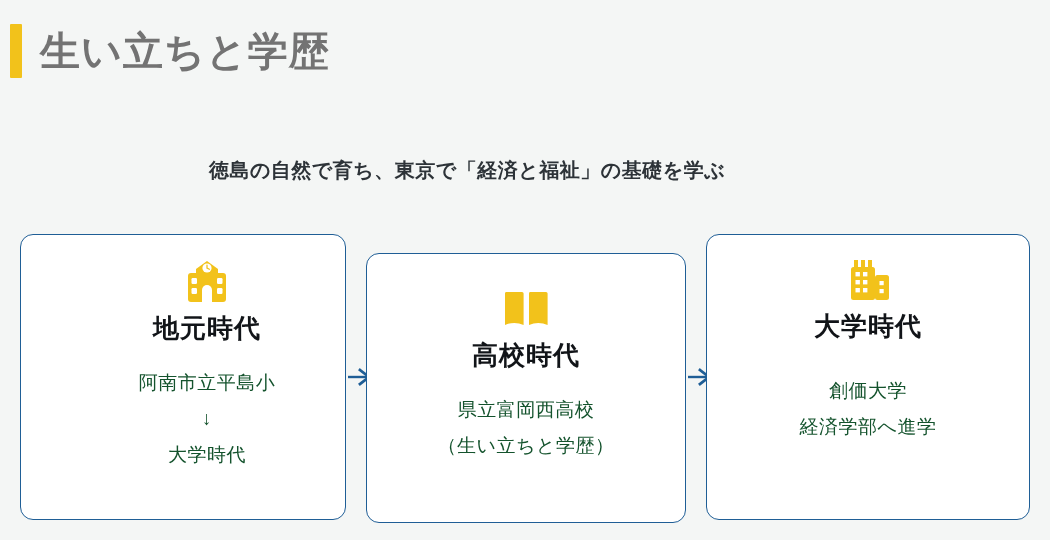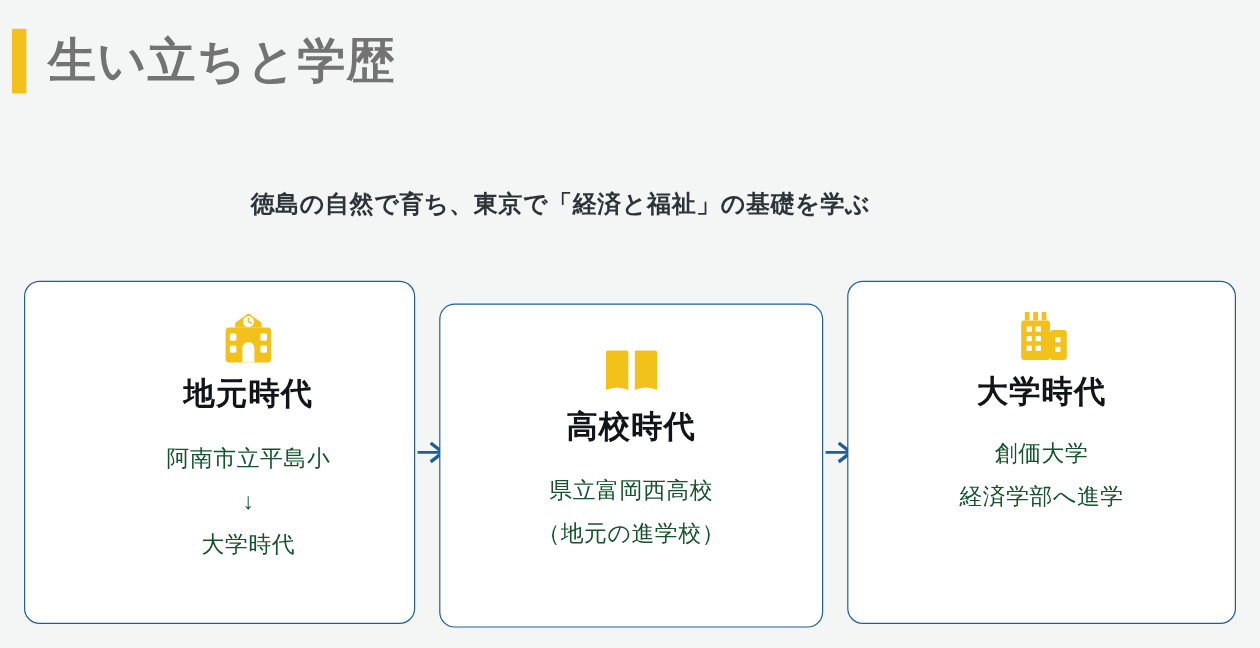--- a/index.html
+++ b/index.html
@@ -94,21 +94,21 @@
     line-height: 34px;
   }
   .card-body {
     margin-top: 20px;
     font-size: 19px;
     color: #14532d;
     line-height: 36px;
     letter-spacing: 0.5px;
   }
   .card-2 .card-body { }
-  .card-3 .card-body { margin-top: 18px; }
+  .card-3 .card-body { margin-top: 30px; }
   .card-body-line { display: block; white-space: nowrap; }
 
   
   .arrow {
     position: absolute;
     width: 28px;
     height: 24px;
     display: flex;
     align-items: center;
     justify-content: center;
@@ -164,21 +164,21 @@
       <svg width="46" height="42" viewBox="0 0 46 42" aria-hidden="true">
         <g fill="#f2c21b">
           <path d="M3 3 h16 a1.6 1.6 0 0 1 1.6 1.6 V36 a22 22 0 0 0 -9.3 -2.1 a22 22 0 0 0 -9.3 2.1 V4.6 A1.6 1.6 0 0 1 3 3 Z"></path>
           <path d="M27 3 h16 a1.6 1.6 0 0 1 1.6 1.6 V36 a22 22 0 0 0 -9.3 -2.1 a22 22 0 0 0 -9.3 2.1 V4.6 A1.6 1.6 0 0 1 27 3 Z"></path>
         </g>
       </svg>
     </div>
     <div class="card-title">高校時代</div>
     <div class="card-body">
       <span class="card-body-line">県立富岡西高校</span>
-      <span class="card-body-line">（地元の進学校）</span>
+      <span class="card-body-line">（生い立ちと学歴）</span>
     </div>
   </div>
 
   <div class="arrow arrow-2">
     <svg width="26" height="20" viewBox="0 0 26 20" aria-hidden="true">
       <path d="M1 10 H20" stroke="#1f5e96" stroke-width="2.4" fill="none"></path>
       <path d="M13 3 L22 10 L13 17" stroke="#1f5e96" stroke-width="2.8" fill="none" stroke-linecap="square" stroke-linejoin="miter"></path>
     </svg>
   </div>
 

